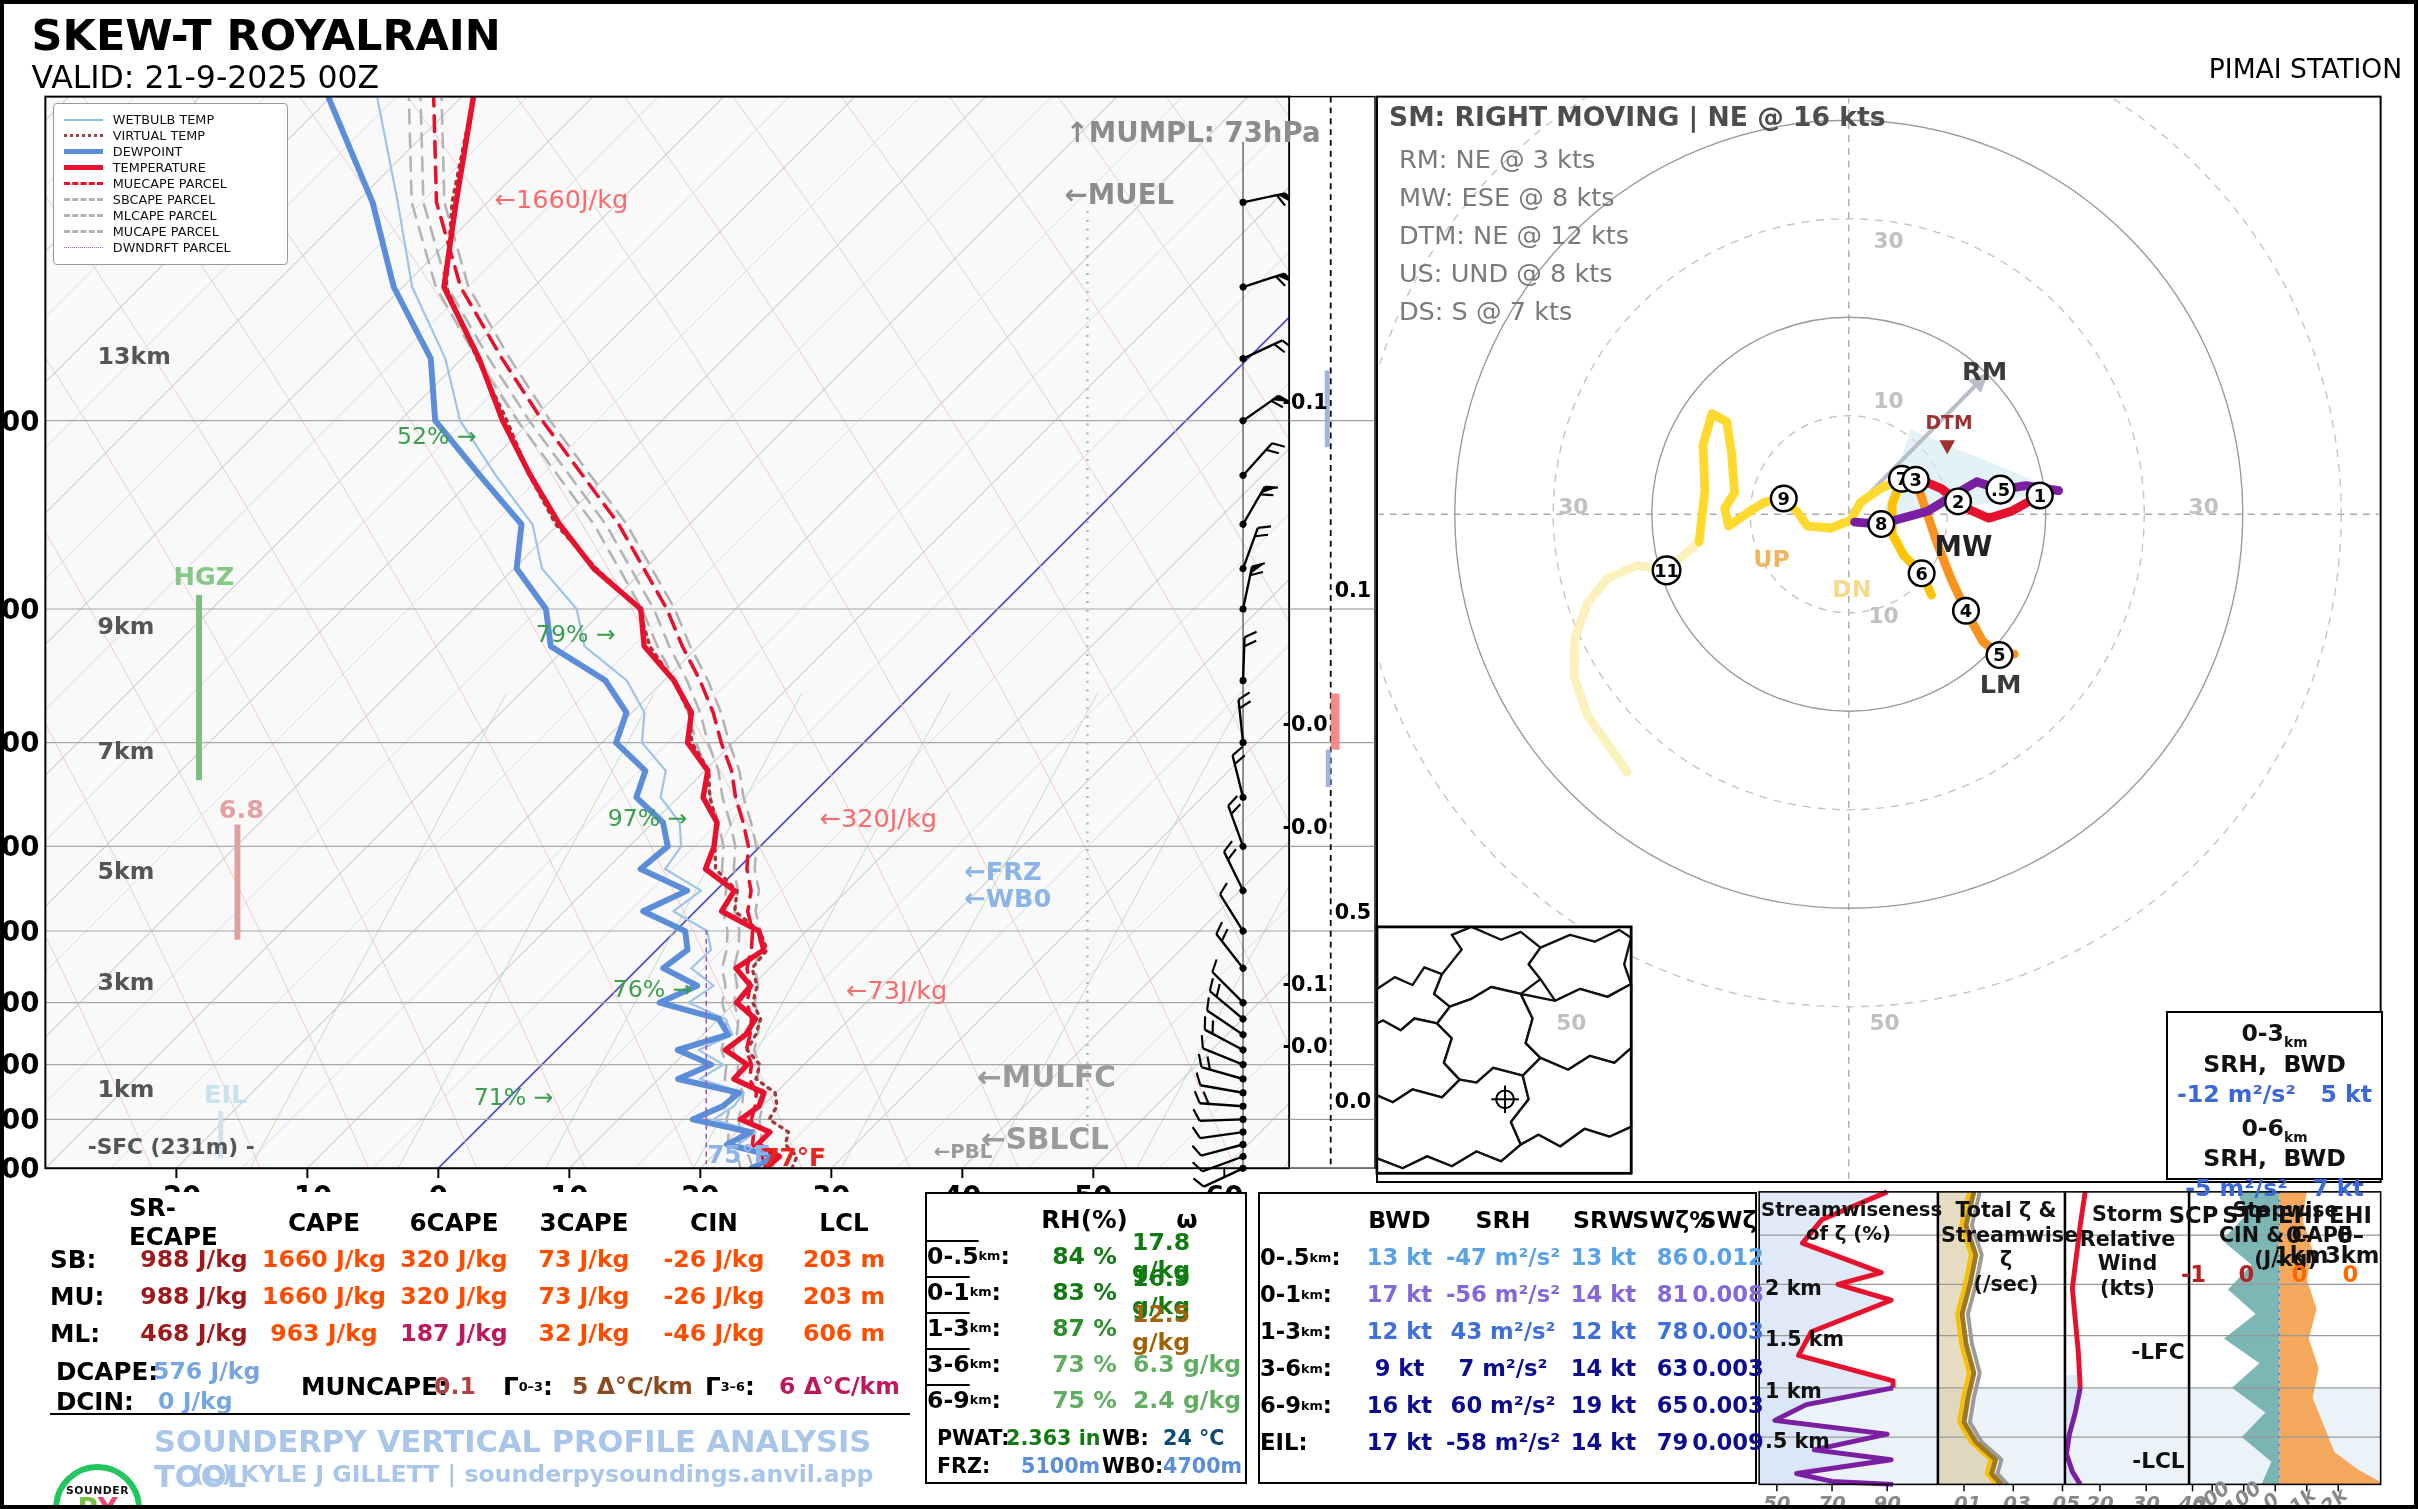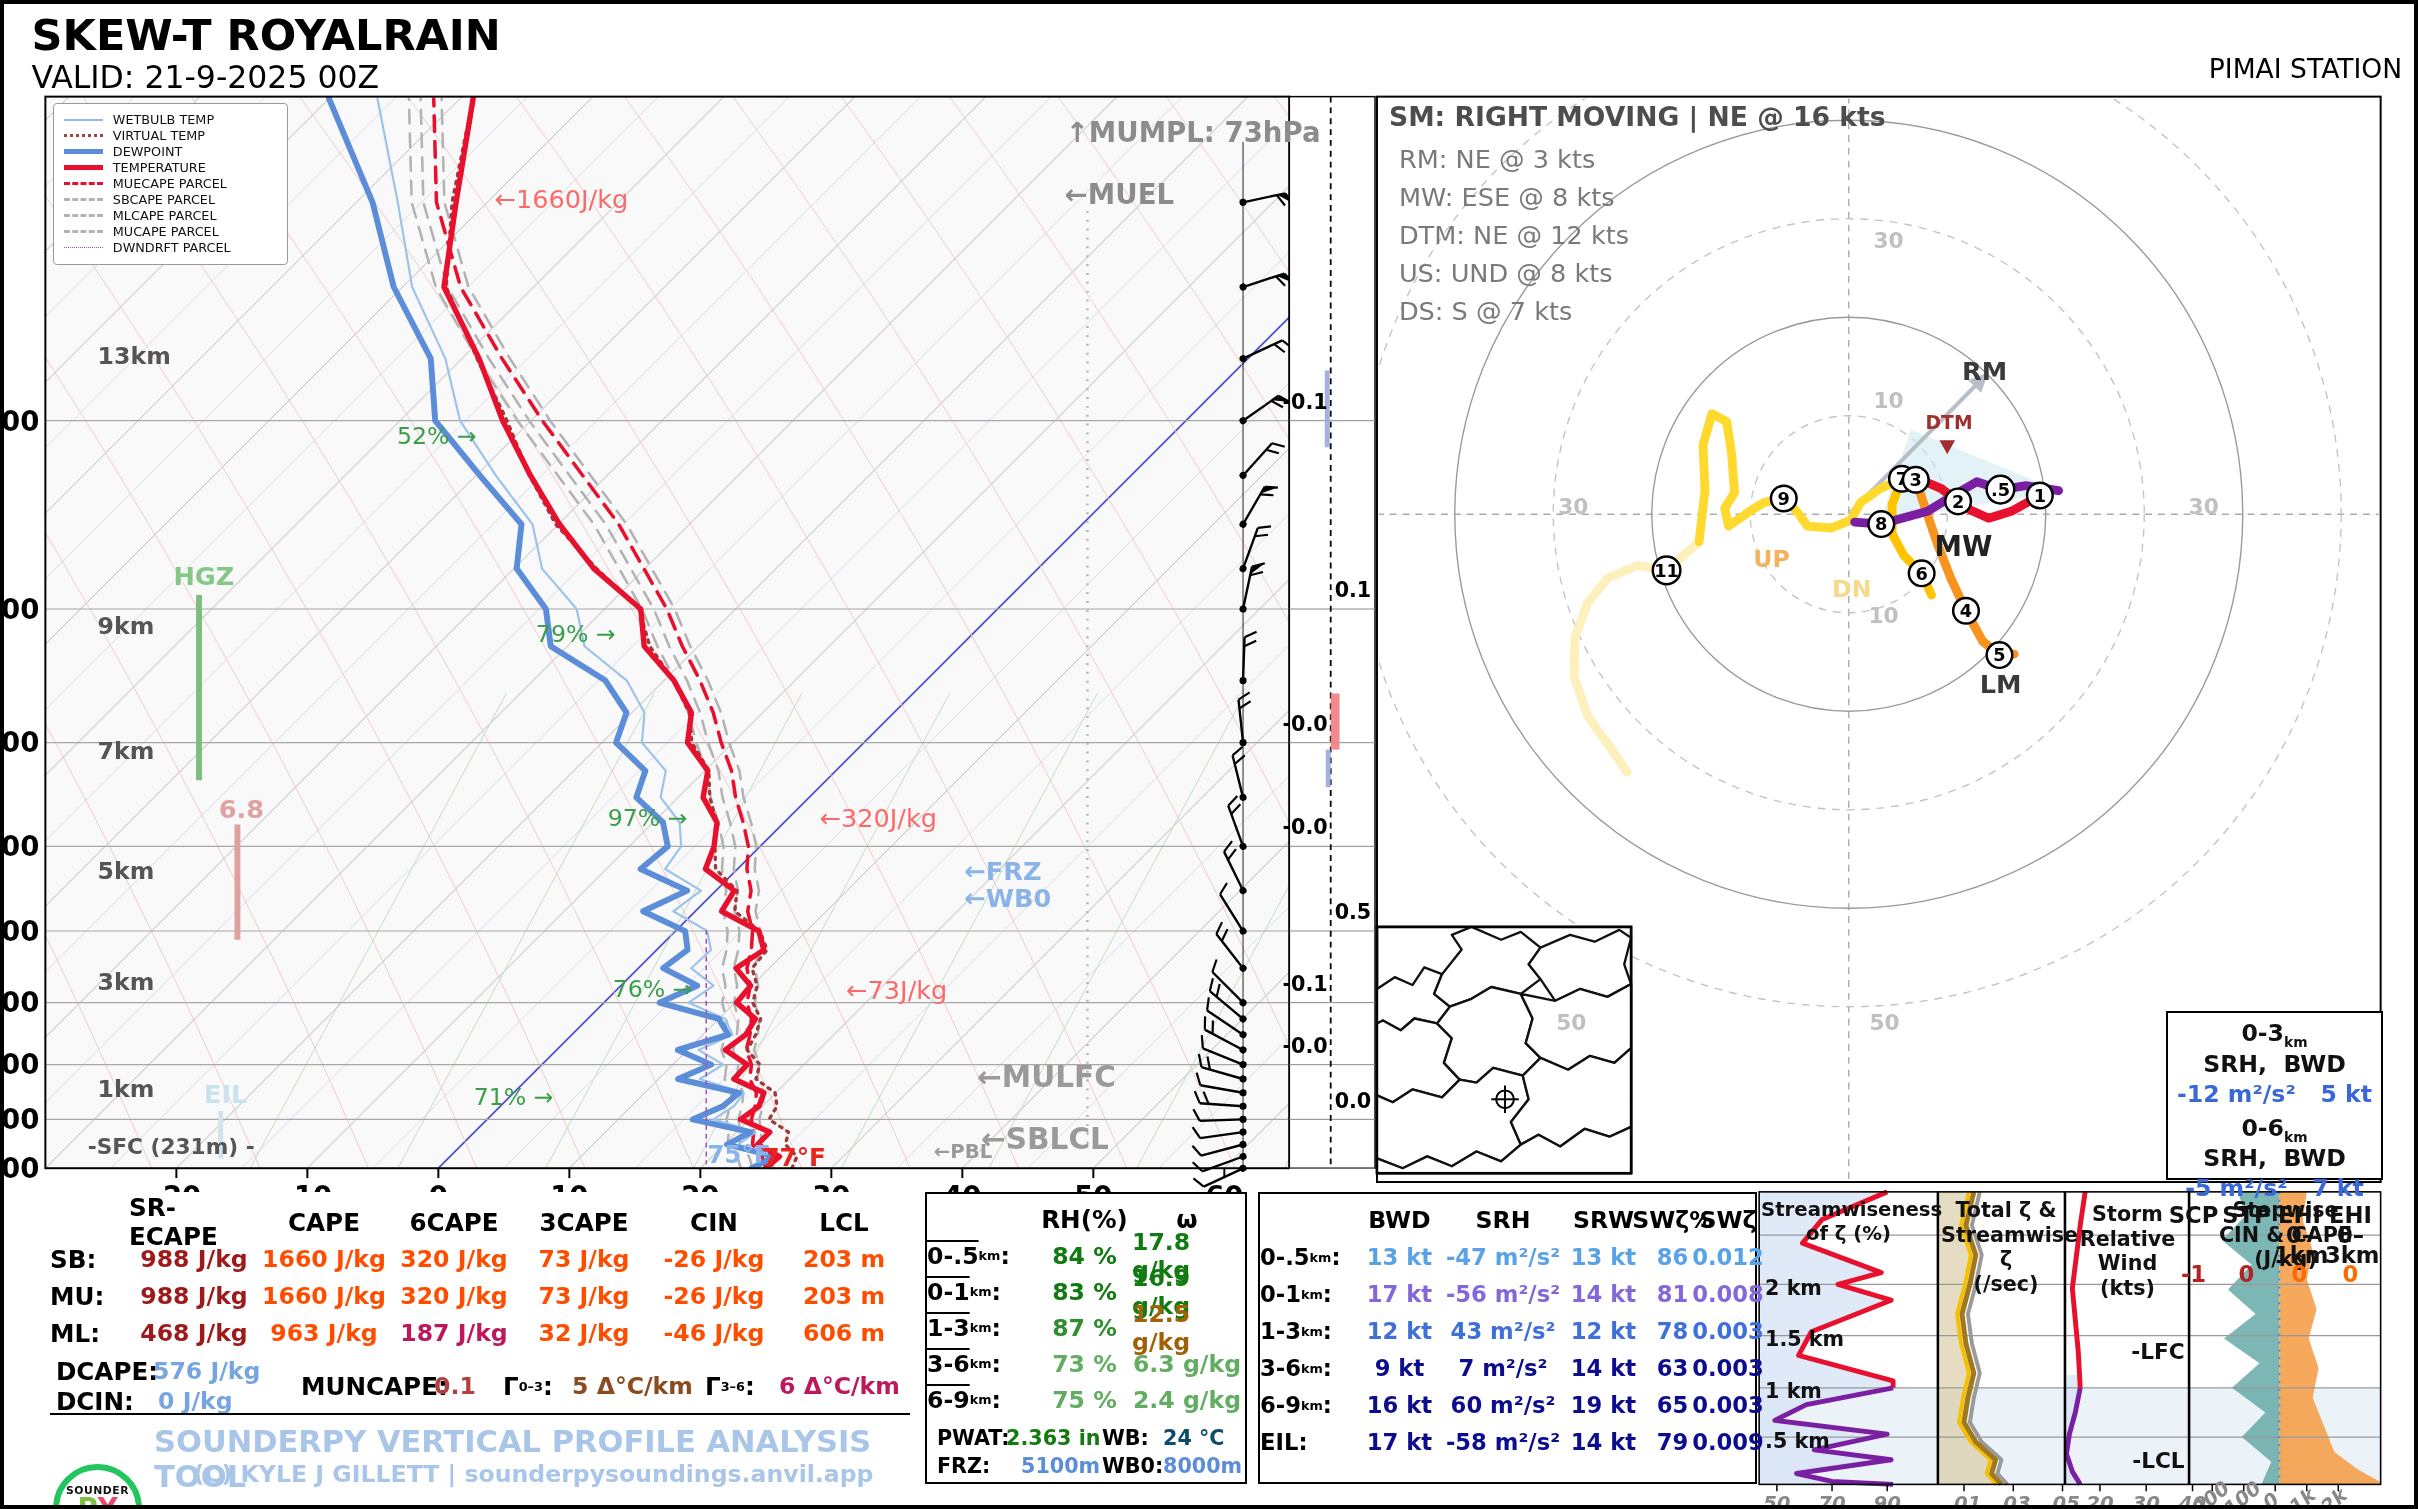--- a/index.html
+++ b/index.html
@@ -687,21 +687,21 @@
         <div class="c" style="color: rgb(99, 173, 99); font-size: 23.6px;">2.4 g/kg</div>
       </div>
       <div>
         <span class="abs cl" style="left: 9.9px; top: 232px; font-size: 20.7px; font-weight: 700;">PWAT:</span>
         <span class="abs cl" style="left: 79px; top: 232px; font-size: 20.7px; color: rgb(17, 122, 17); font-weight: 700;">2.363 in</span>
         <span class="abs cl" style="left: 175px; top: 232px; font-size: 20.7px; font-weight: 700;">WB:</span>
         <span class="abs cl" style="left: 236px; top: 232px; font-size: 20.7px; color: #0c4a6e; font-weight: 700;">24 °C</span>
         <span class="abs cl" style="left: 9.9px; top: 260px; font-size: 20.7px; font-weight: 700;">FRZ:</span>
         <span class="abs cl" style="left: 94px; top: 260px; font-size: 20.7px; color: rgb(91, 141, 217); font-weight: 700;">5100m</span>
         <span class="abs cl" style="left: 175px; top: 260px; font-size: 20.7px; font-weight: 700;">WB0:</span>
-        <span class="abs cl" style="left: 236px; top: 260px; font-size: 20.7px; color: rgb(91, 141, 217); font-weight: 700;">8000m</span>
+        <span class="abs cl" style="left: 236px; top: 260px; font-size: 20.7px; color: rgb(91, 141, 217); font-weight: 700;">4700m</span>
       </div>
     </div>
   <div class="abs box" id="bwd-box">
       <div class="grid" style="grid-template-columns: 95px 89px 118px 83px 55px 56px; grid-auto-rows: 37px; padding-top: 7.9px;">
         <div class="c" style="font-size: 23.6px;"></div>
         <div class="c" style="color: rgb(0, 0, 0); font-size: 23.6px;">BWD</div>
         <div class="c" style="color: rgb(0, 0, 0); font-size: 23.6px;">SRH</div>
         <div class="c" style="color: rgb(0, 0, 0); font-size: 23.6px;">SRW</div>
         <div class="c" style="color: rgb(0, 0, 0); font-size: 23.6px;">SWζ%</div>
         <div class="c" style="color: rgb(0, 0, 0); font-size: 23.6px;">SWζ</div>

